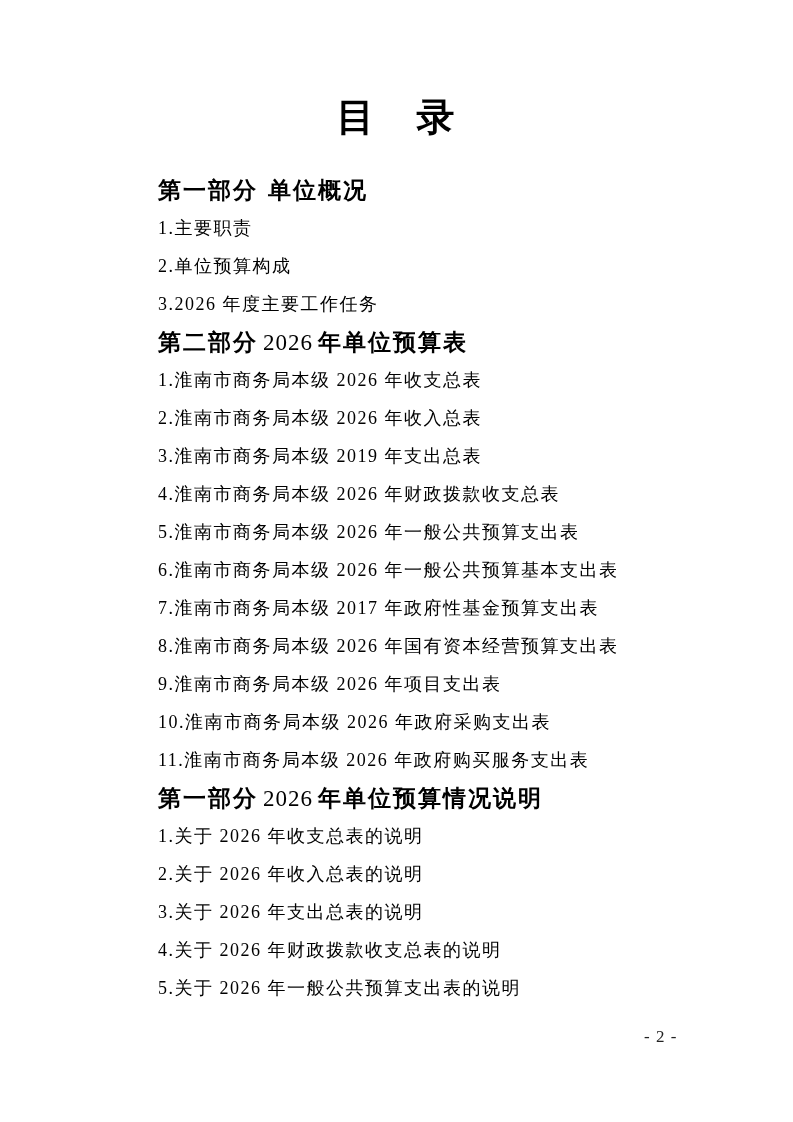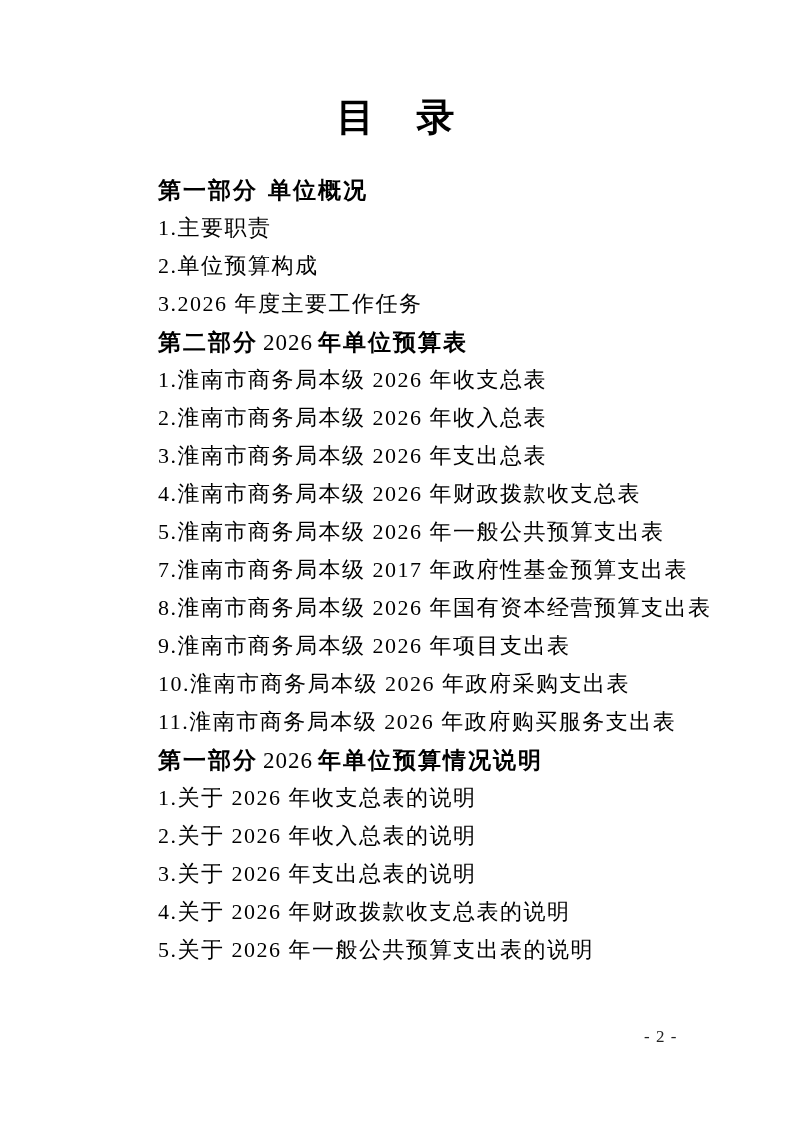--- a/index.html
+++ b/index.html
@@ -46,21 +46,21 @@
     letter-spacing: 2px;
   }
   .heading-year {
     font-family: "Liberation Serif", "DejaVu Serif", serif;
     font-weight: normal;
     font-size: 23px;
     margin: 16px 5px;
     letter-spacing: 1px;
   }
   .item {
-    font-size: 22px;
+    font-size: 18px;
     letter-spacing: 1.5px;
   }
   .page-number {
     position: absolute;
     top: 1027px;
     left: 644px;
     font-size: 17px;
     letter-spacing: 1px;
     color: #222222;
     font-family: "Liberation Serif", "DejaVu Serif", serif;
@@ -76,23 +76,24 @@
   <div class="content">
 
     <div class="line section-heading"><span>第一部分</span><span class="heading-year"></span><span>单位概况</span></div>
     <div class="line item">1.主要职责</div>
     <div class="line item">2.单位预算构成</div>
     <div class="line item">3.2026 年度主要工作任务</div>
 
     <div class="line section-heading"><span>第二部分</span><span class="heading-year">2026</span><span>年单位预算表</span></div>
     <div class="line item">1.淮南市商务局本级 2026 年收支总表</div>
     <div class="line item">2.淮南市商务局本级 2026 年收入总表</div>
-    <div class="line item">3.淮南市商务局本级 2026 年支出总表</div>
+    <div class="line item">3.淮南市商务局本级 2019 年支出总表</div>
     <div class="line item">4.淮南市商务局本级 2026 年财政拨款收支总表</div>
     <div class="line item">5.淮南市商务局本级 2026 年一般公共预算支出表</div>
+    <div class="line item">6.淮南市商务局本级 2026 年一般公共预算基本支出表</div>
     <div class="line item">7.淮南市商务局本级 2017 年政府性基金预算支出表</div>
     <div class="line item">8.淮南市商务局本级 2026 年国有资本经营预算支出表</div>
     <div class="line item">9.淮南市商务局本级 2026 年项目支出表</div>
     <div class="line item">10.淮南市商务局本级 2026 年政府采购支出表</div>
     <div class="line item">11.淮南市商务局本级 2026 年政府购买服务支出表</div>
 
     <div class="line section-heading"><span>第一部分</span><span class="heading-year">2026</span><span>年单位预算情况说明</span></div>
     <div class="line item">1.关于 2026 年收支总表的说明</div>
     <div class="line item">2.关于 2026 年收入总表的说明</div>
     <div class="line item">3.关于 2026 年支出总表的说明</div>

